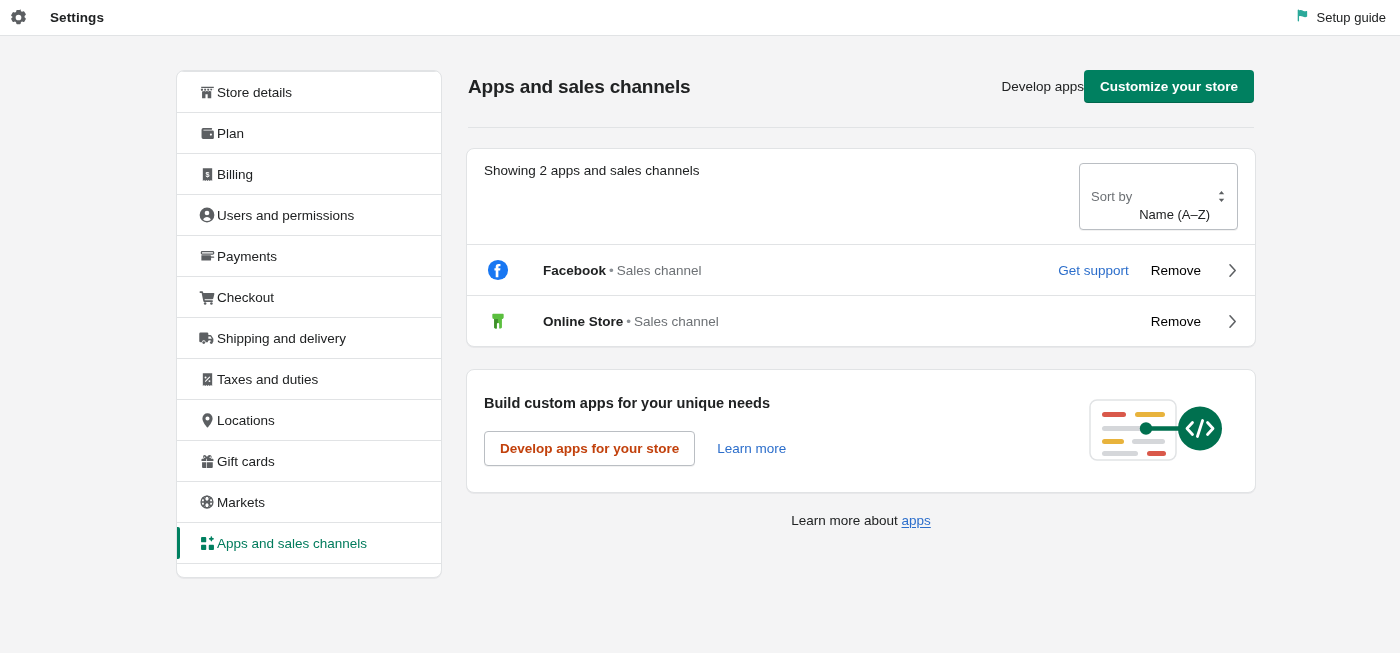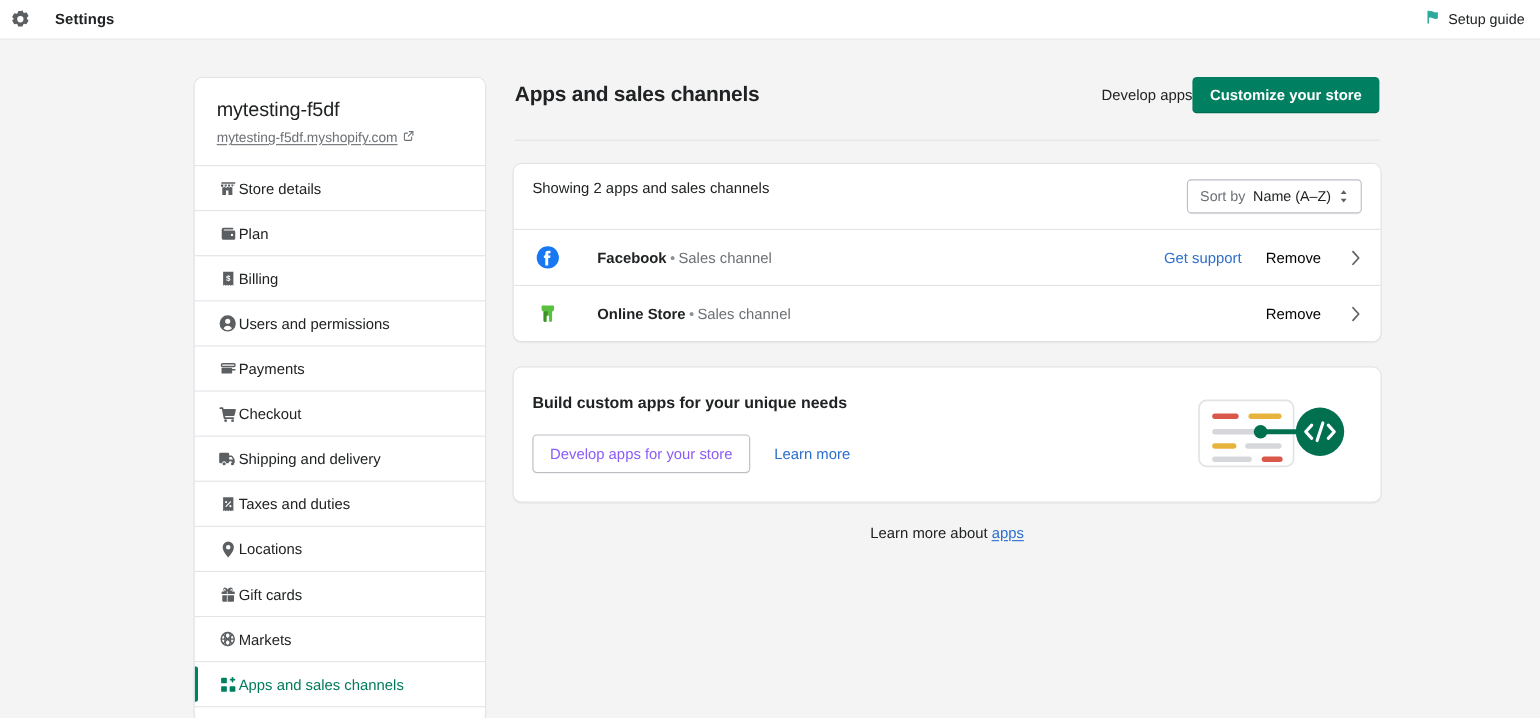--- a/index.html
+++ b/index.html
@@ -82,21 +82,21 @@
     padding: 14px 17px;
   }
   .showing-text { font-size: 13.5px; color: #202223; }
   .sort-select {
     display: flex; align-items: center; gap: 7px;
     border: 1px solid #babec3; border-radius: 4px;
     background: #fff; padding: 7px 11px; cursor: pointer;
     box-shadow: 0 1px 0 rgba(0,0,0,.05);
   }
   .sort-label { font-size: 13px; color: #6d7175; }
-  .sort-value { font-size: 13px; color: #202223; }
+  .sort-value { font-size: 13px; color: #202223; margin-top: 36px; }
   .sort-caret { font-size: 11px; color: #5c5f62; line-height: 1; display: flex; flex-direction: column; gap: 1px; }
 
   .app-row {
     display: flex; align-items: center; gap: 15px;
     padding: 11px 14px 11px 17px;
     border-top: 1px solid #e1e3e5;
   }
   .app-icon { width: 28px; height: 28px; display: flex; align-items: center; justify-content: center; }
   .app-text { margin-left: 16px; font-size: 13.5px; color: #202223; }
   .app-name { font-weight: 600; }
@@ -107,21 +107,21 @@
   .link-red { font-size: 13.5px; color: #000000; cursor: pointer; }
   .chev { width: 18px; display: flex; align-items: center; justify-content: center; cursor: pointer; }
 
   .promo-card { margin-top: 22px; padding: 20px 22px 22px 17px; display: flex; align-items: center; }
   .promo-left { flex: 1; }
   .promo-title { font-size: 14.5px; font-weight: 600; color: #202223; }
   .promo-desc { margin-top: 15px; font-size: 13.5px; color: #202223; }
   .promo-actions { margin-top: 20px; display: flex; align-items: center; gap: 22px; }
   .secondary-btn {
     background: #fff; border: 1px solid #babec3; border-radius: 4px;
-    padding: 9px 15px; font-size: 13.5px; color: #8b5cf6; font-weight: 400;
+    padding: 9px 15px; font-size: 13.5px; color: #c2410c; font-weight: 700;
     font-family: inherit; cursor: pointer; box-shadow: 0 1px 0 rgba(0,0,0,.05);
   }
   .promo-illo { width: 150px; display: flex; align-items: center; justify-content: center; }
 
   .footer-note { margin-top: 20px; text-align: center; font-size: 13.5px; color: #202223; }
   .footer-note .link-blue { display: inline; text-decoration: underline; text-underline-offset: 2px; }
 </style>
 </head>
 <body>
 
@@ -142,33 +142,20 @@
     </span>
     <span class="setup-label">Setup guide</span>
   </div>
 </div>
 
 <div class="page">
 
   <div class="sidebar-col">
     <div class="sidebar">
 
-      <div class="store-head">
-        <div class="store-name">mytesting-f5df</div>
-        <div class="store-url-row">
-          <span class="store-url">mytesting-f5df.myshopify.com</span>
-          <span>
-            <svg width="11" height="11" viewBox="0 0 20 20" fill="none" stroke="#6d7175" stroke-width="1.8" stroke-linecap="round" stroke-linejoin="round">
-              <path d="M11 3h6v6"></path>
-                <path d="M17 3l-7.5 7.5"></path>
-              <path d="M15 12v4a1.5 1.5 0 0 1-1.5 1.5h-9A1.5 1.5 0 0 1 3 16V7a1.5 1.5 0 0 1 1.5-1.5H8"></path>
-            </svg>
-          </span>
-        </div>
-      </div>
 
       <div class="nav-item">
         <span class="nav-ico">
           <svg width="17" height="17" viewBox="0 0 20 20" fill="#5c5f62">
             <path d="M2.6 3.2h14.8v1.6H2.6zM2.6 5.6h2.2v1.3a1.3 1.3 0 1 1-2.6 0V5.6zm3.5 0h2.3v1.3a1.15 1.15 0 0 1-2.3 0V5.6zm3.6 0h2.3v1.3a1.15 1.15 0 0 1-2.3 0V5.6zm3.6 0h2.2v1.3a1.15 1.15 0 0 1-2.2 0V5.6zm3.5 0h.2v1.3a1.3 1.3 0 0 1-.2 0zM3.6 8.6v8.2h4V12h2.6v4.8h4.2V8.6a2.2 2.2 0 0 1-1.9-.6 2.2 2.2 0 0 1-3.2 0 2.2 2.2 0 0 1-3.3 0 2.2 2.2 0 0 1-2.4.6z"></path>
           </svg>
         </span>
         <span>Store details</span>
       </div>
 

